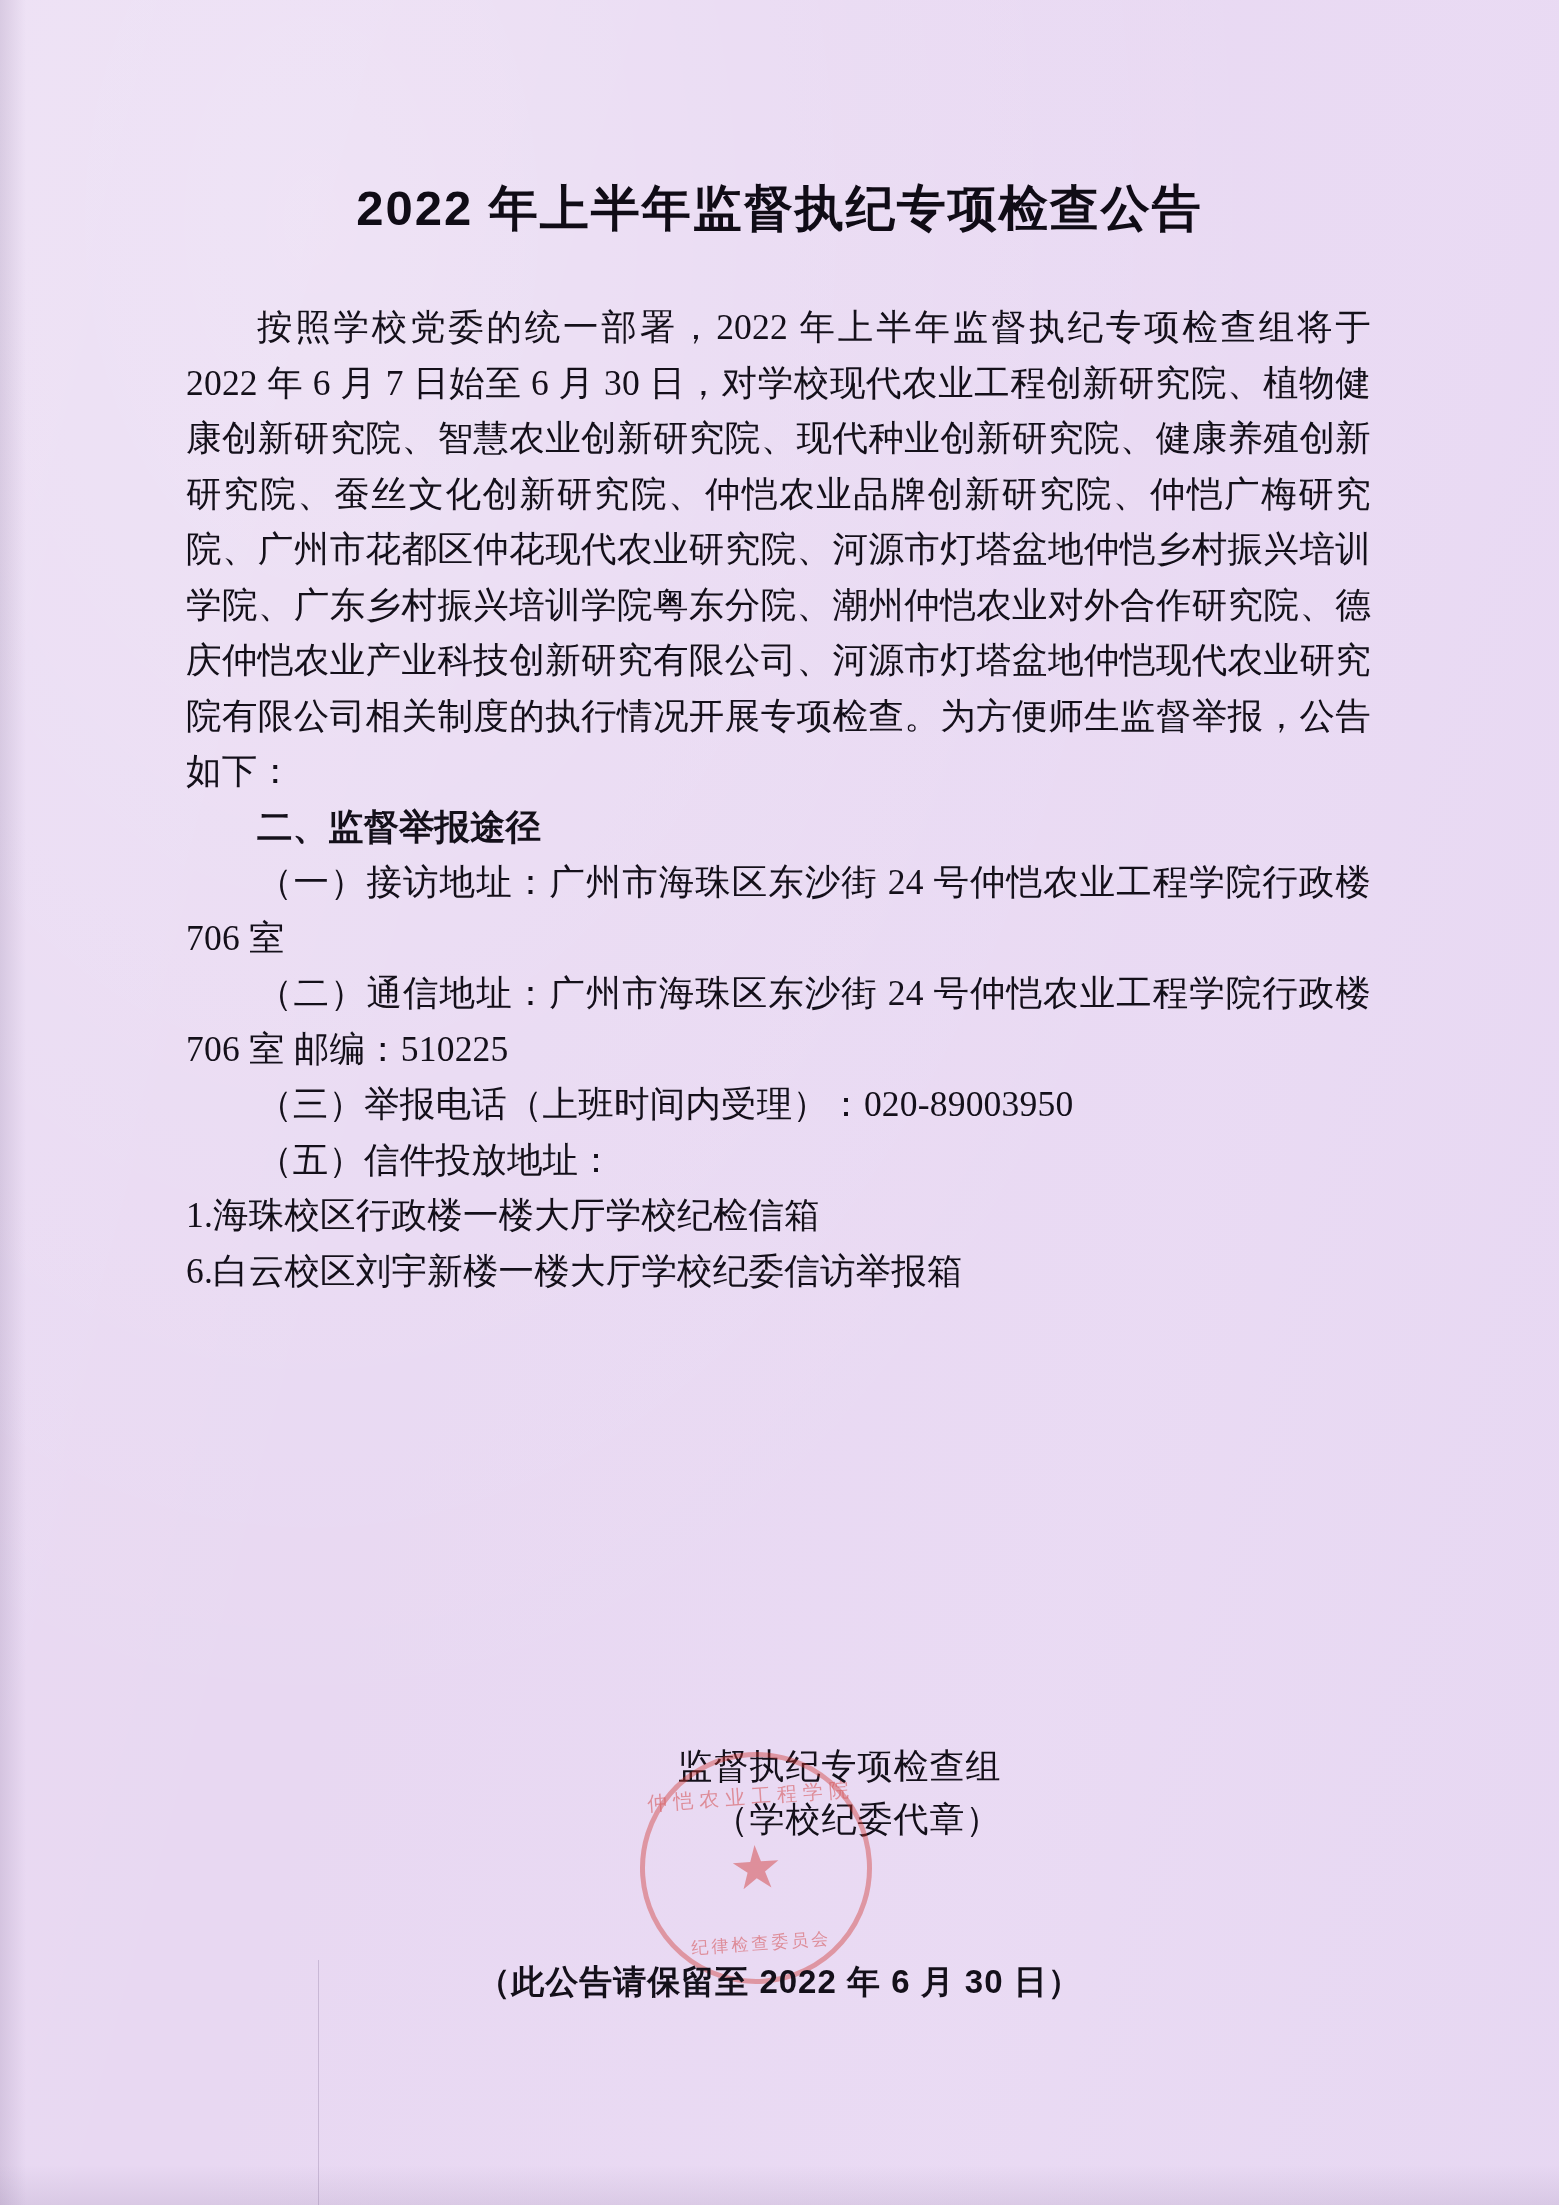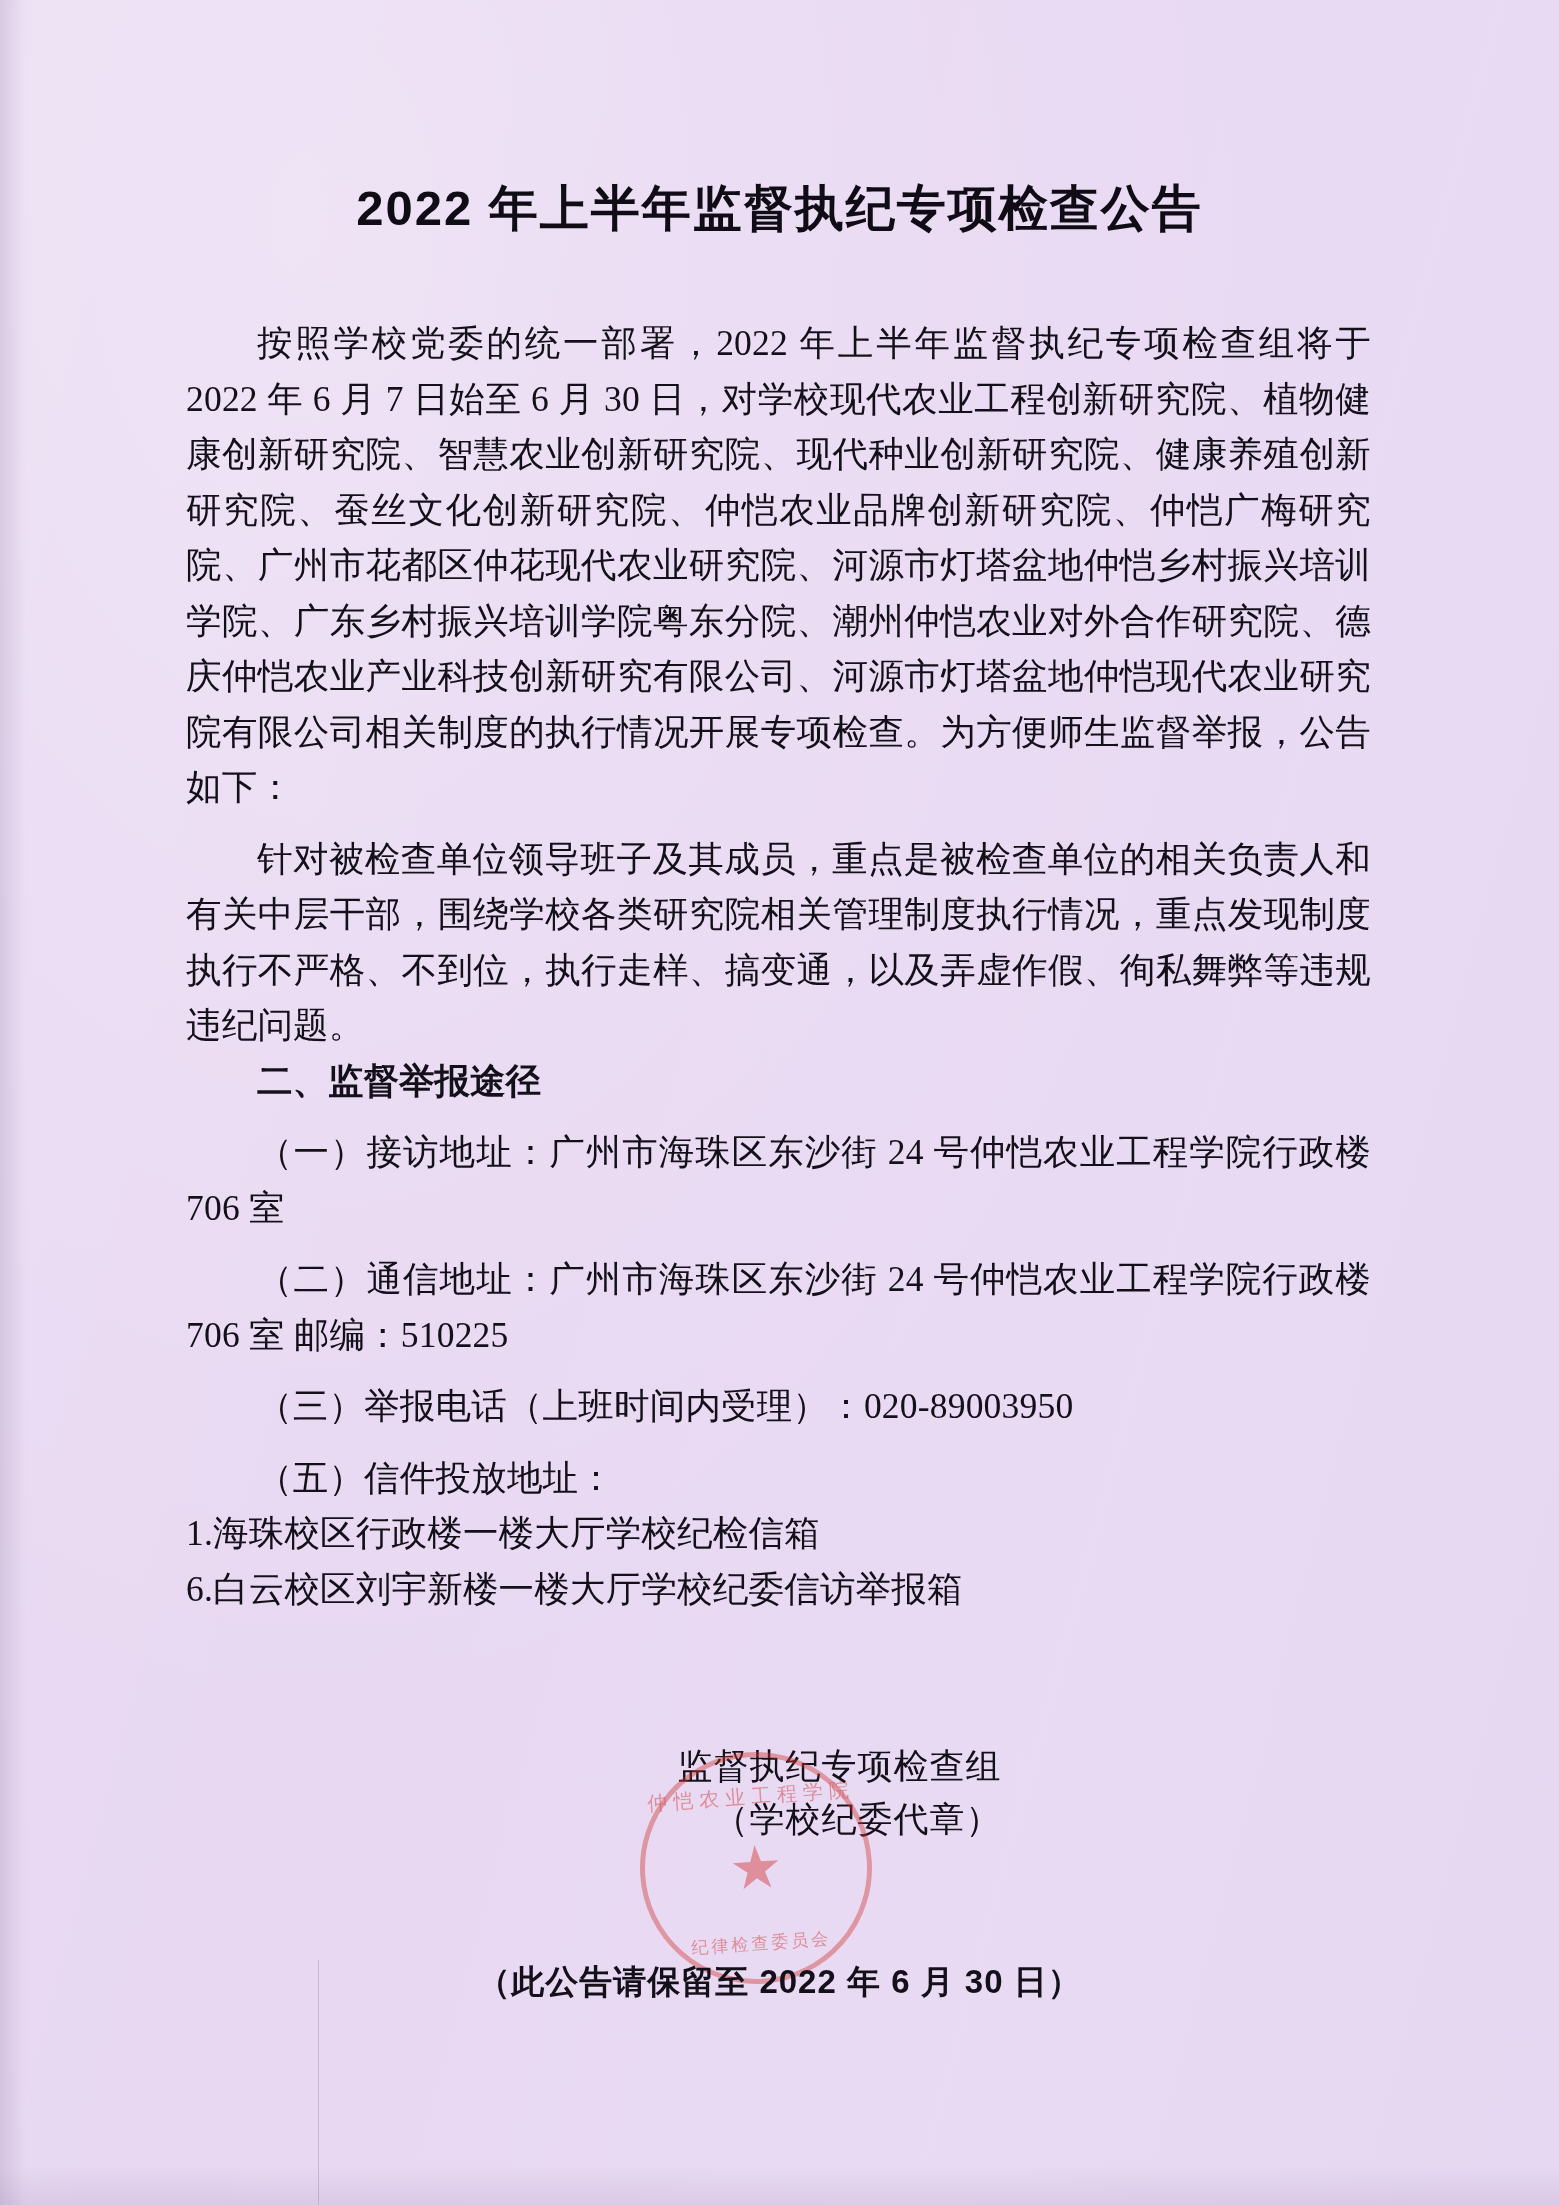--- a/index.html
+++ b/index.html
@@ -79,21 +79,20 @@
   p.para {
     margin: 0 0 0 0;
     font-size: 35.5px;
     line-height: 55.5px;
     text-align: justify;
     text-justify: inter-ideograph;
     letter-spacing: 0.2px;
   }
   p.indent {
     text-indent: 2em;
-    margin-top: 16px;
   }
   p.heading {
     text-indent: 2em;
     font-family: "Liberation Sans", sans-serif;
     font-weight: bold;
     font-size: 35.5px;
     line-height: 55.5px;
     margin: 0;
   }
   p.nohang {
@@ -176,21 +175,20 @@
 <div class="fold-line"></div>
 
 <div class="page">
 
   <div class="doc-title">2022 年上半年监督执纪专项检查公告</div>
 
   <div class="body-block">
 
     <p class="para indent">按照学校党委的统一部署，2022 年上半年监督执纪专项检查组将于 2022 年 6 月 7 日始至 6 月 30 日，对学校现代农业工程创新研究院、植物健康创新研究院、智慧农业创新研究院、现代种业创新研究院、健康养殖创新研究院、蚕丝文化创新研究院、仲恺农业品牌创新研究院、仲恺广梅研究院、广州市花都区仲花现代农业研究院、河源市灯塔盆地仲恺乡村振兴培训学院、广东乡村振兴培训学院粤东分院、潮州仲恺农业对外合作研究院、德庆仲恺农业产业科技创新研究有限公司、河源市灯塔盆地仲恺现代农业研究院有限公司相关制度的执行情况开展专项检查。为方便师生监督举报，公告如下：</p>
 
-    <p class="para indent">针对被检查单位领导班子及其成员，重点是被检查单位的相关负责人和有关中层干部，围绕学校各类研究院相关管理制度执行情况，重点发现制度执行不严格、不到位，执行走样、搞变通，以及弄虚作假、徇私舞弊等违规违纪问题。</p>
 
     <p class="heading">二、监督举报途径</p>
     <p class="para indent">（一）接访地址：广州市海珠区东沙街 24 号仲恺农业工程学院行政楼 706 室</p>
     <p class="para indent">（二）通信地址：广州市海珠区东沙街 24 号仲恺农业工程学院行政楼 706 室  邮编：510225</p>
     <p class="para indent">（三）举报电话（上班时间内受理）：020-89003950</p>
     <p class="para indent">（五）信件投放地址：</p>
     <p class="para nohang">1.海珠校区行政楼一楼大厅学校纪检信箱</p>
     <p class="para nohang">6.白云校区刘宇新楼一楼大厅学校纪委信访举报箱</p>
 
   </div>

